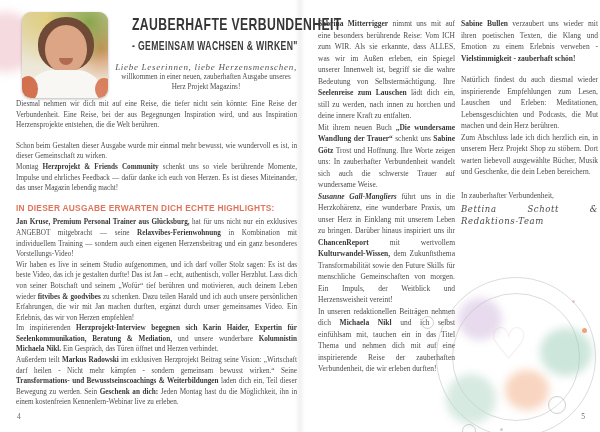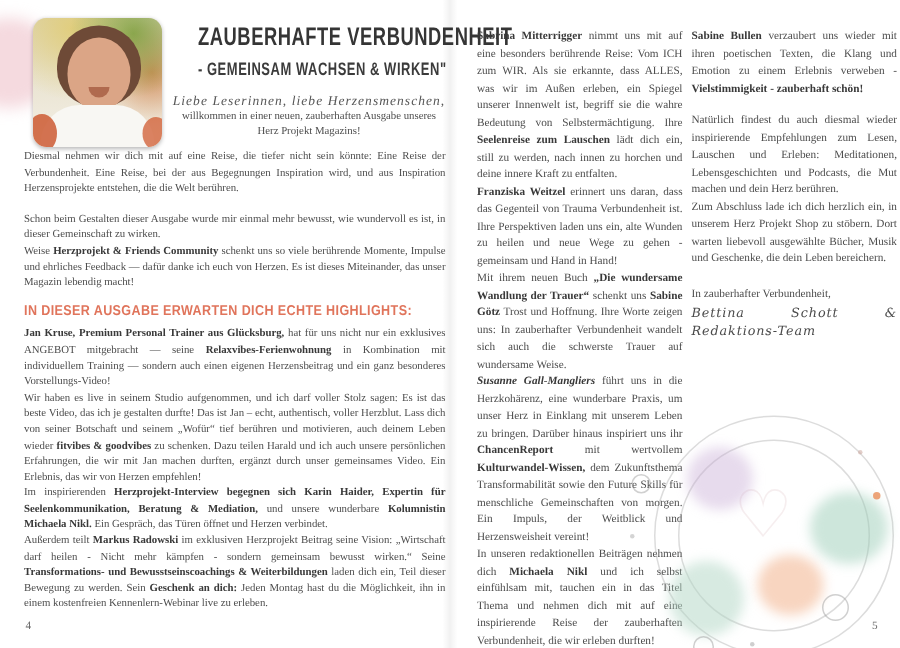--- a/index.html
+++ b/index.html
@@ -119,38 +119,37 @@
   <div class="greeting">
     <div class="line1">Liebe Leserinnen, liebe Herzensmenschen,</div>
     <div class="line2">willkommen in einer neuen, zauberhaften Ausgabe unseres</div>
     <div class="line3">Herz Projekt Magazins!</div>
   </div>
 
   <div class="left-body">
     <div>
         <p><span>Diesmal nehmen wir dich mit auf eine Reise, die tiefer nicht sein könnte: Eine Reise der Verbundenheit. Eine Reise, bei der aus Begegnungen Inspiration wird, und aus Inspiration Herzensprojekte entstehen, die die Welt berühren.</span></p>
         <p class="gap"><span>Schon beim Gestalten dieser Ausgabe wurde mir einmal mehr bewusst, wie wundervoll es ist, in dieser Gemeinschaft zu wirken.</span></p>
-        <p><span>Weise </span><span class="b">Herzprojekt &amp; Friends Community</span><span> schenkt uns so viele berührende Momente, Impulse und ehrliches Feedback — dafür danke ich euch von Herzen. Es ist dieses Miteinander, das unser Magazin lebendig macht!</span></p>
+        <p><span>Montag </span><span class="b">Herzprojekt &amp; Friends Community</span><span> schenkt uns so viele berührende Momente, Impulse und ehrliches Feedback — dafür danke ich euch von Herzen. Es ist dieses Miteinander, das unser Magazin lebendig macht!</span></p>
       </div>
     <div class="highlights-heading">IN DIESER AUSGABE ERWARTEN DICH ECHTE HIGHLIGHTS:</div>
     <div>
         <p><span class="b">Jan Kruse, Premium Personal Trainer aus Glücksburg,</span><span> hat für uns nicht nur ein exklusives ANGEBOT mitgebracht — seine </span><span class="b">Relaxvibes-Ferienwohnung</span><span> in Kombination mit individuellem Training — sondern auch einen eigenen Herzensbeitrag und ein ganz besonderes Vorstellungs-Video!</span></p>
         <p><span>Wir haben es live in seinem Studio aufgenommen, und ich darf voller Stolz sagen: Es ist das beste Video, das ich je gestalten durfte! Das ist Jan – echt, authentisch, voller Herzblut. Lass dich von seiner Botschaft und seinem „Wofür“ tief berühren und motivieren, auch deinem Leben wieder </span><span class="b">fitvibes &amp; goodvibes</span><span> zu schenken. Dazu teilen Harald und ich auch unsere persönlichen Erfahrungen, die wir mit Jan machen durften, ergänzt durch unser gemeinsames Video. Ein Erlebnis, das wir von Herzen empfehlen!</span></p>
         <p><span>Im inspirierenden </span><span class="b">Herzprojekt-Interview begegnen sich Karin Haider, Expertin für Seelenkommunikation, Beratung &amp; Mediation,</span><span> und unsere wunderbare </span><span class="b">Kolumnistin Michaela Nikl.</span><span> Ein Gespräch, das Türen öffnet und Herzen verbindet.</span></p>
         <p><span>Außerdem teilt </span><span class="b">Markus Radowski</span><span> im exklusiven Herzprojekt Beitrag seine Vision: „Wirtschaft darf heilen - Nicht mehr kämpfen - sondern gemeinsam bewusst wirken.“ Seine </span><span class="b">Transformations- und Bewusstseinscoachings &amp; Weiterbildungen</span><span> laden dich ein, Teil dieser Bewegung zu werden. Sein </span><span class="b">Geschenk an dich:</span><span> Jeden Montag hast du die Möglichkeit, ihn in einem kostenfreien Kennenlern-Webinar live zu erleben.</span></p>
       </div>
   </div>
 
   <div class="pn pn-left">4</div>
 
   <div class="fold"></div>
 
   <div class="col col1">
       <p><span class="b">Sabrina Mitterrigger</span><span> nimmt uns mit auf eine besonders berührende Reise: Vom ICH zum WIR. Als sie erkannte, dass ALLES, was wir im Außen erleben, ein Spiegel unserer Innenwelt ist, begriff sie die wahre Bedeutung von Selbstermächtigung. Ihre </span><span class="b">Seelenreise zum Lauschen</span><span> lädt dich ein, still zu werden, nach innen zu horchen und deine innere Kraft zu entfalten.</span></p>
-      <p><span class="b">Franziska Weitzel</span><span> erinnert uns daran, dass das Gegenteil von Trauma Verbundenheit ist. Ihre Perspektiven laden uns ein, alte Wunden zu heilen und neue Wege zu gehen - gemeinsam und Hand in Hand!</span></p>
       <p><span>Mit ihrem neuen Buch </span><span class="b">„Die wundersame Wandlung der Trauer“</span><span> schenkt uns </span><span class="b">Sabine Götz</span><span> Trost und Hoffnung. Ihre Worte zeigen uns: In zauberhafter Verbundenheit wandelt sich auch die schwerste Trauer auf wundersame Weise.</span></p>
       <p><span class="b it">Susanne Gall-Mangliers</span><span> führt uns in die Herzkohärenz, eine wunderbare Praxis, um unser Herz in Einklang mit unserem Leben zu bringen. Darüber hinaus inspiriert uns ihr </span><span class="b">ChancenReport</span><span> mit wertvollem </span><span class="b">Kulturwandel-Wissen,</span><span> dem Zukunftsthema Transformabilität sowie den Future Skills für menschliche Gemeinschaften von morgen. Ein Impuls, der Weitblick und Herzensweisheit vereint!</span></p>
       <p><span>In unseren redaktionellen Beiträgen nehmen dich </span><span class="b">Michaela Nikl</span><span> und ich selbst einfühlsam mit, tauchen ein in das Titel Thema und nehmen dich mit auf eine inspirierende Reise der zauberhaften Verbundenheit, die wir erleben durften!</span></p>
     </div>
 
   <div class="col col2">
     <div>
         <p><span class="b">Sabine Bullen</span><span> verzaubert uns wieder mit ihren poetischen Texten, die Klang und Emotion zu einem Erlebnis verweben - </span><span class="b">Vielstimmigkeit - zauberhaft schön!</span></p>
         <p class="gap"><span>Natürlich findest du auch diesmal wieder inspirierende Empfehlungen zum Lesen, Lauschen und Erleben: Meditationen, Lebensgeschichten und Podcasts, die Mut machen und dein Herz berühren.</span></p>
         <p><span>Zum Abschluss lade ich dich herzlich ein, in unserem Herz Projekt Shop zu stöbern. Dort warten liebevoll ausgewählte Bücher, Musik und Geschenke, die dein Leben bereichern.</span></p>

